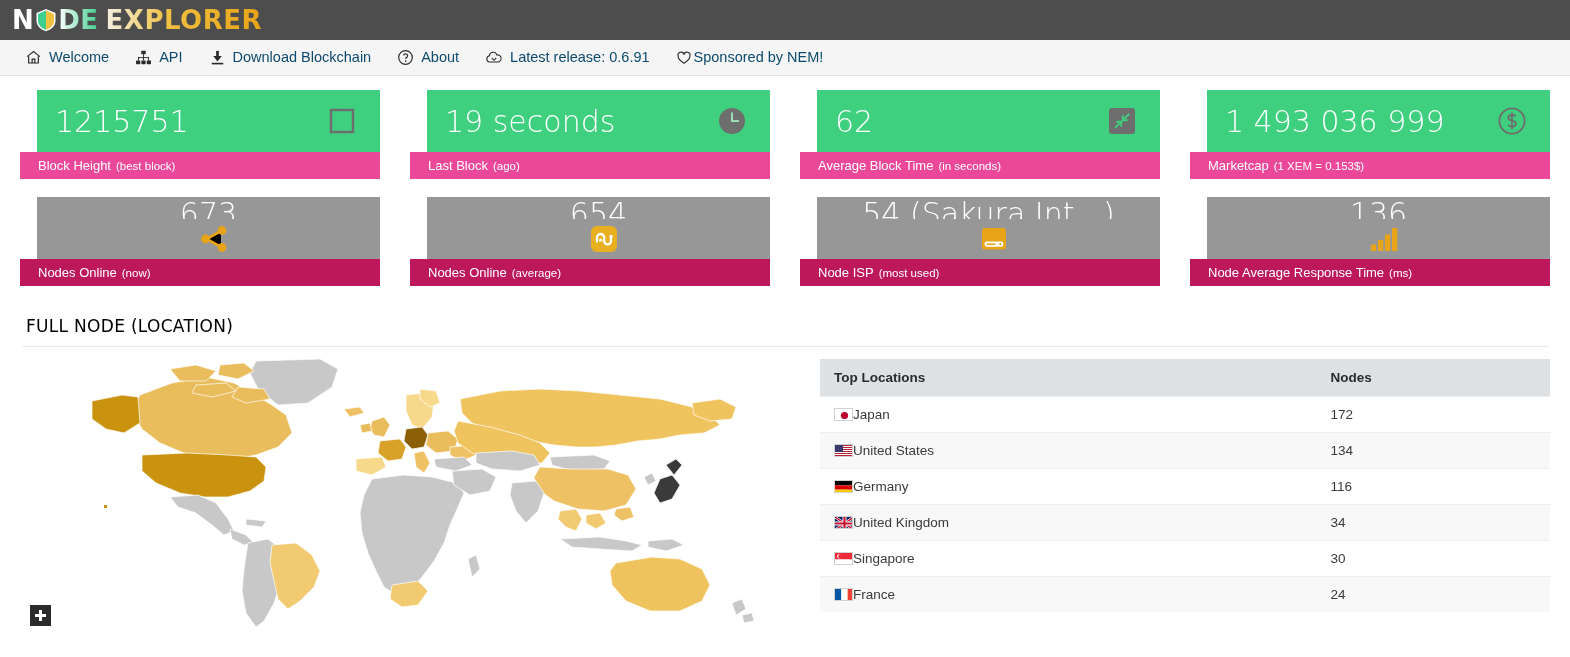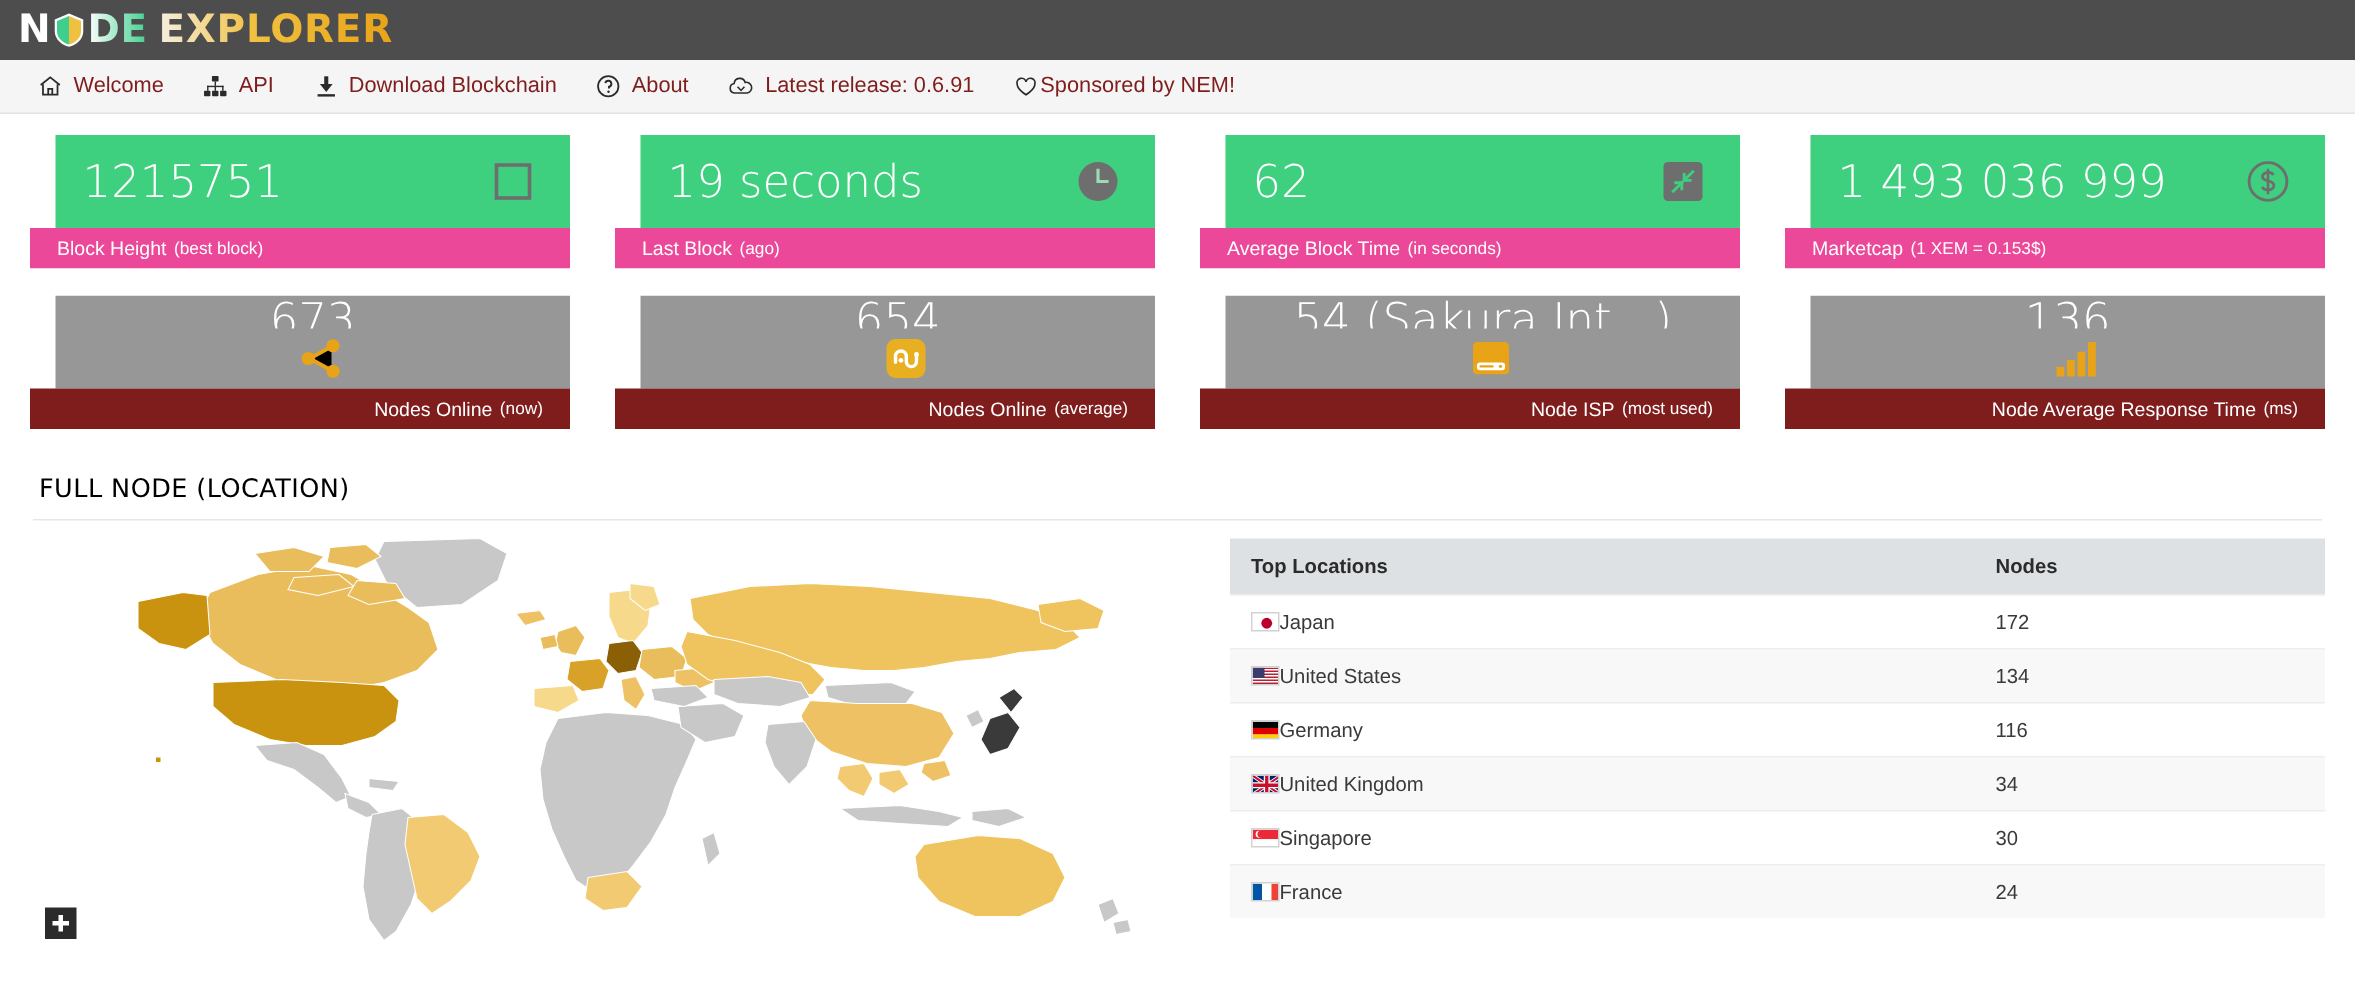--- a/index.html
+++ b/index.html
@@ -59,21 +59,21 @@
     align-items: center;
     padding-left: 12px;
     gap: 0px;
   }
   .navitem {
     display: flex;
     align-items: center;
     gap: 7px;
     padding: 0 13px;
     font-size: 14.5px;
-    color: #7f1d1d;
+    color: #0c4a6e;
     cursor: pointer;
     white-space: nowrap;
     height: 100%;
   }
   .navitem svg { display: block; }
   .navitem .lbl { line-height: 1; }
 
   
   .cards {
     padding: 14px 20px 0 20px;
@@ -115,21 +115,21 @@
     font-size: 13px;
     color: #ffffff;
   }
   .card .footer .sub {
     font-size: 11.5px;
     margin-left: 5px;
   }
   .card.green .body   { background: #3ecf7f; }
   .card.green .footer { background: #ec4899; }
   .card.gray  .body   { background: #979797; flex-direction: column; }
-  .card.gray  .footer { background: #7f1d1d; justify-content: flex-end; }
+  .card.gray  .footer { background: #be185d; }
 
   .cardicon {
     flex: 0 0 auto;
     width: 40px; height: 40px;
     display: flex; align-items: center; justify-content: center;
     margin-left: 10px;
   }
 
   
   .section-title {

